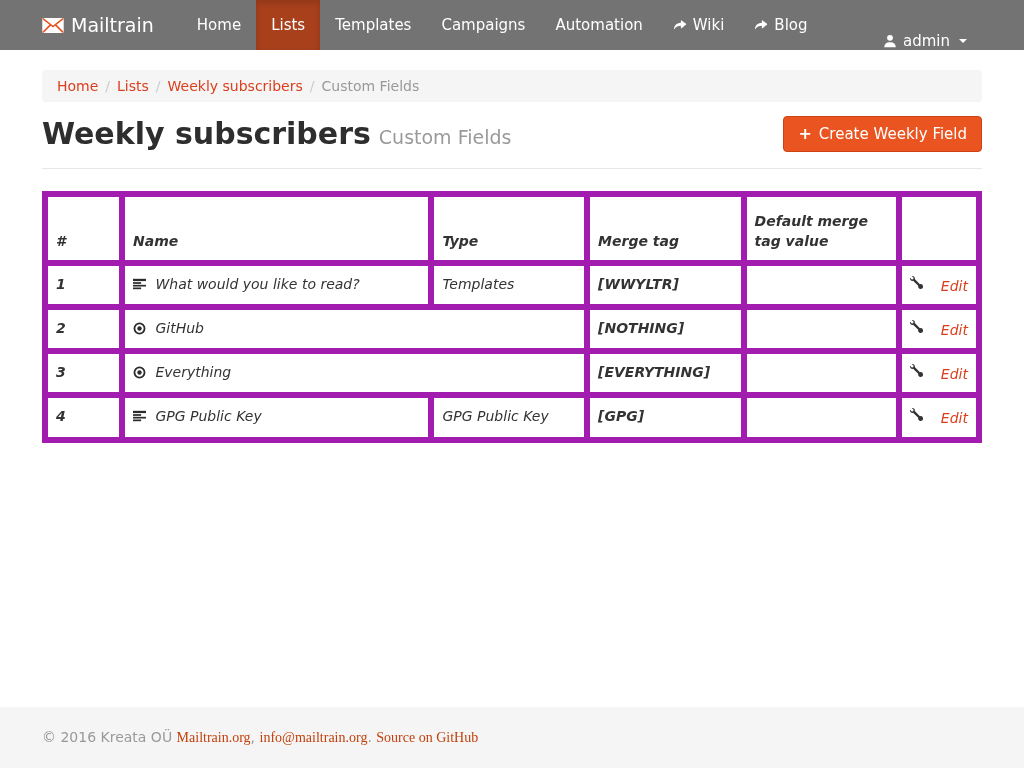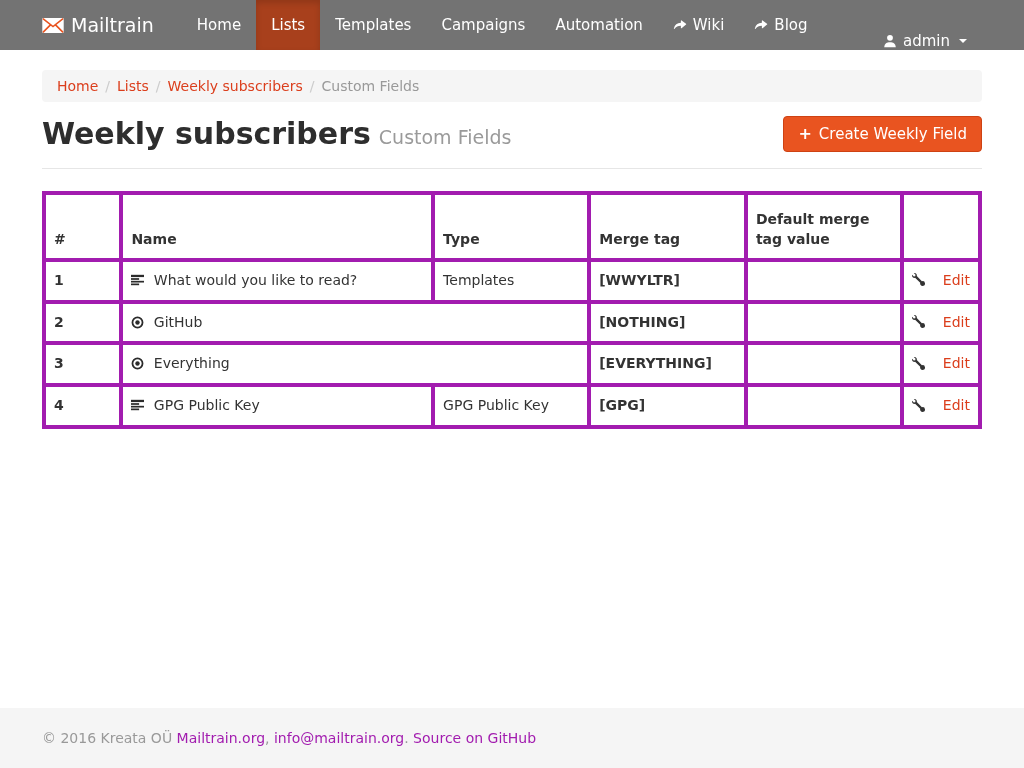--- a/index.html
+++ b/index.html
@@ -118,50 +118,51 @@
     margin: 16px 0 22px;
   }
 
   
   table.fields {
     width: 100%;
     border-collapse: collapse;
     font-size: 14px;
   }
   .fields th, .fields td {
-    border: 4px solid #a21caf;
+    border: 6px solid #a21caf;
     padding: 8px;
     text-align: left;
     vertical-align: top;
     line-height: 1.45;
+    font-style: italic;
   }
   .fields thead th {
     vertical-align: bottom;
     border-bottom-width: 2px;
     font-weight: bold;
     padding-top: 14px;
   }
   .fields tbody th { font-weight: bold; }
   .name-cell .field-icon {
     display: inline-flex;
     vertical-align: -2px;
     margin-right: 5px;
   }
-  .edit-link { color: #DB3E1C; white-space: nowrap; display: inline-flex; align-items: center; gap: 18px; }
+  .edit-link { color: #DB3E1C; white-space: nowrap; display: inline-flex; gap: 18px; }
   .wrench { display: inline-flex; vertical-align: -1px; }
 
   
   footer.page-footer {
     flex: 0 0 auto;
     margin-top: auto;
     background: #f5f5f5;
     padding: 22px 0;
     color: #999;
   }
-  footer.page-footer a { color: #a21caf; }
+  footer.page-footer a { color: #c2410c; font-family: Liberation Serif, serif; }
 </style>
 </head>
 <body>
 
 <div class="navbar">
   <div class="navbar-inner">
     <div class="nav-left">
       <a class="brand" href="#">
         <span class="nav-icon">
           <svg width="22" height="15" viewBox="0 0 20 14">

